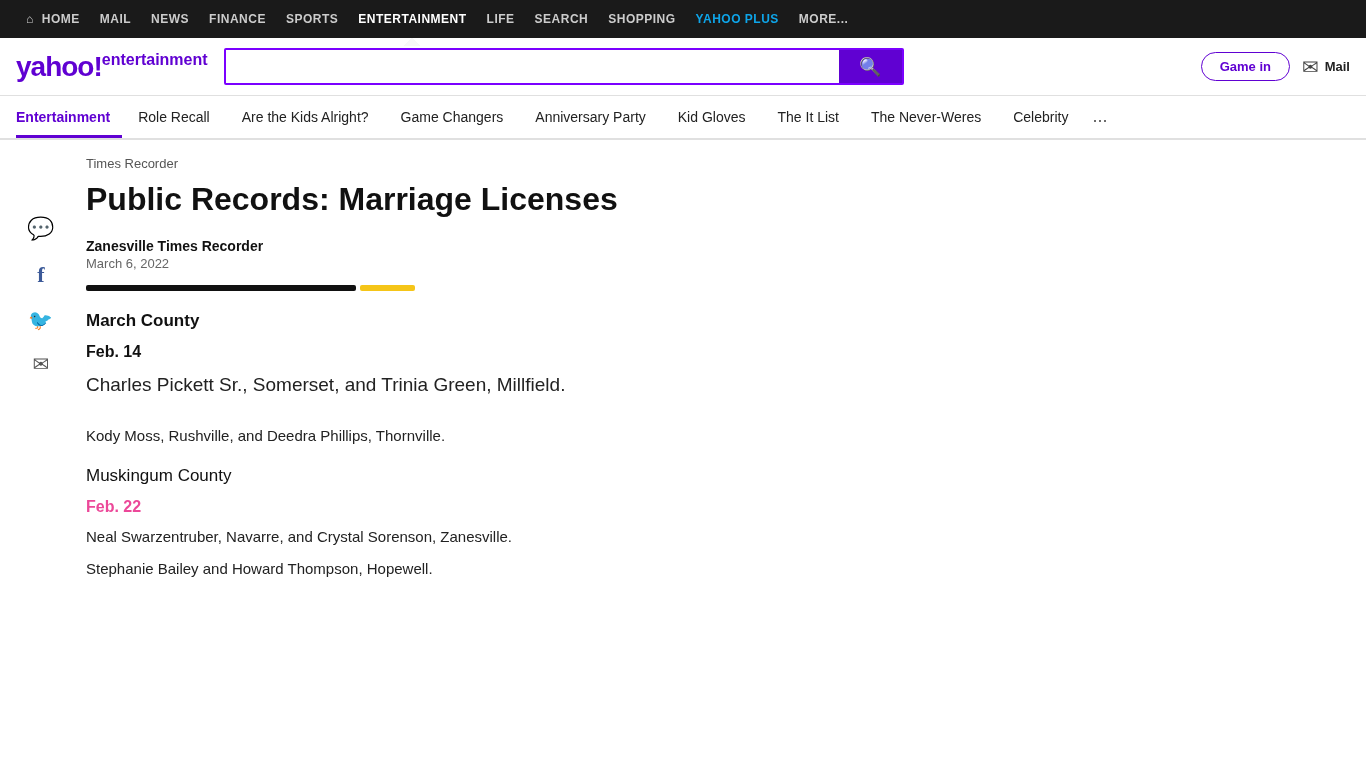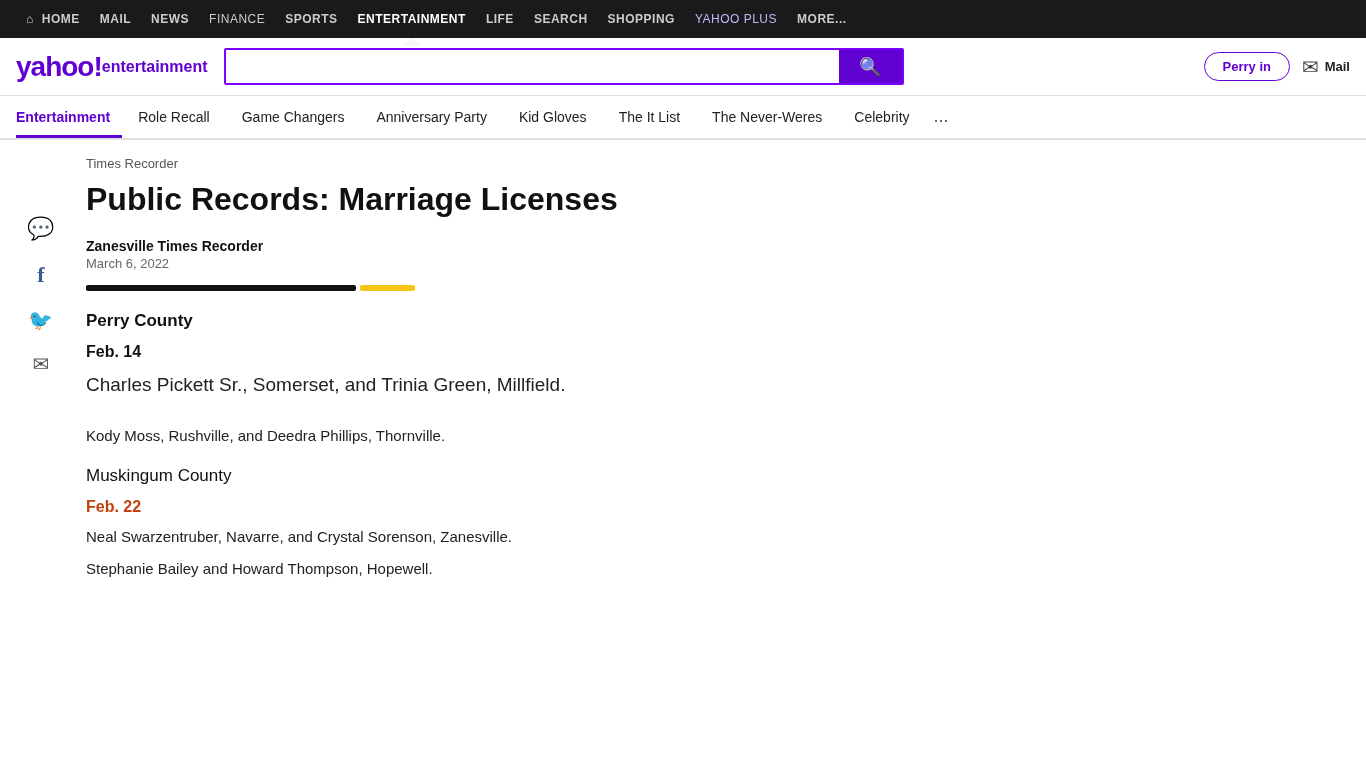--- a/index.html
+++ b/index.html
@@ -41,75 +41,78 @@
   <div class="top-nav-item home" style="color:#ccc; font-size:12px; font-weight:bold; text-transform:uppercase; padding:0 10px; height:38px; display:flex; align-items:center; cursor:pointer; letter-spacing:0.5px;">
     <span style="margin-right:4px;">⌂</span>
     <span>Home</span>
   </div>
   <div class="top-nav-item" style="color:#ccc; font-size:12px; font-weight:bold; text-transform:uppercase; padding:0 10px; height:38px; display:flex; align-items:center; cursor:pointer; letter-spacing:0.5px;">
     <span>Mail</span>
   </div>
   <div class="top-nav-item" style="color:#ccc; font-size:12px; font-weight:bold; text-transform:uppercase; padding:0 10px; height:29px; display:flex; align-items:center; cursor:pointer; letter-spacing:0.5px;">
     <span>News</span>
   </div>
-  <div class="top-nav-item" style="color:#ccc; font-size:12px; font-weight:normal; text-transform:uppercase; padding:0 10px; height:38px; display:flex; align-items:center; cursor:pointer; letter-spacing:0.5px;">
+  <div class="top-nav-item" style="color:#ccc; font-size:12px; font-weight:bold; text-transform:uppercase; padding:0 10px; height:38px; display:flex; align-items:center; cursor:pointer; letter-spacing:0.5px;">
     <span>Finance</span>
   </div>
   <div class="top-nav-item" style="color:#ccc; font-size:12px; font-weight:bold; text-transform:uppercase; padding:0 10px; height:36px; display:flex; align-items:center; cursor:pointer; letter-spacing:0.5px;">
     <span>Sports</span>
   </div>
   <div class="top-nav-item ent-triangle" style="color:#fff; font-size:12px; font-weight:bold; text-transform:uppercase; padding:0 10px; height:38px; display:flex; align-items:center; cursor:pointer; letter-spacing:0.5px; position:relative;">
     <span>Entertainment</span>
     <span style="position:absolute; bottom:-8px; left:50%; transform:translateX(-50%); width:0; height:0; border-left:8px solid transparent; border-right:8px solid transparent; border-bottom:8px solid #f0f0f0;"></span>
   </div>
   <div class="top-nav-item" style="color:#ccc; font-size:12px; font-weight:bold; text-transform:uppercase; padding:2px 10px; height:38px; display:flex; align-items:center; cursor:pointer; letter-spacing:0.5px;">
     <span>Life</span>
   </div>
   <div class="top-nav-item" style="color:#ccc; font-size:12px; font-weight:bold; text-transform:uppercase; padding:0 10px; height:38px; display:flex; align-items:center; cursor:pointer; letter-spacing:0.5px;">
     <span>Search</span>
   </div>
   <div class="top-nav-item" style="color:#ccc; font-size:12px; font-weight:bold; text-transform:uppercase; padding:0 10px; height:38px; display:flex; align-items:center; cursor:pointer; letter-spacing:0.5px;">
     <span>Shopping</span>
   </div>
-  <div class="top-nav-item" style="color:#c4b5fd; font-size:12px; font-weight:normal; text-transform:uppercase; padding:0 10px; height:38px; display:flex; align-items:center; cursor:pointer; letter-spacing:0.5px;">
+  <div class="top-nav-item" style="color:#0ea5e9; font-size:12px; font-weight:bold; text-transform:uppercase; padding:0 10px; height:38px; display:flex; align-items:center; cursor:pointer; letter-spacing:0.5px;">
     <span>Yahoo Plus</span>
   </div>
   <div class="top-nav-item" style="color:#ccc; font-size:12px; font-weight:bold; text-transform:uppercase; padding:0 10px; height:38px; display:flex; align-items:center; cursor:pointer; letter-spacing:0.5px;justify-content:flex-end;">
     <span>More...</span>
   </div>
 </nav>
 
 <header style="display:flex; align-items:center; padding:10px 16px; gap:16px; border-bottom:1px solid #e0e0e0; background:#fff;">
-  <div style="cursor:pointer; display:flex; align-items:center; gap:0;">
+  <div style="cursor:pointer; display:flex; align-items:flex-start; gap:0;">
     <span style="font-size:28px; font-weight:900; color:#6001d2; font-family:Arial,sans-serif; letter-spacing:-1px;">yahoo!</span>
       <span style="font-size:16px; font-weight:700; color:#6001d2; font-family:Arial,sans-serif;">entertainment</span>
   </div>
   <div style="flex:1; display:flex; max-width:680px; border:2px solid #7b00ff; border-radius:2px; overflow:hidden;">
     <input type="text" style="flex: 1 1 0%; padding: 8px 12px; border: none; outline: none; font-size: 15px; background: rgb(255, 255, 255);" placeholder="">
     <button style="background:#6001d2; border:none; padding:0 20px; cursor:pointer; display:flex; align-items:center; justify-content:center;">
       <span style="color:#fff; font-size:18px;">🔍</span>
     </button>
   </div>
   <div style="display:flex; align-items:center; gap:12px; margin-left:auto;">
     <button style="border:1.5px solid #6001d2; color:#6001d2; background:#fff; border-radius:20px; padding:6px 18px; font-size:13px; font-weight:bold; cursor:pointer; white-space:nowrap;">
-      <span>Perry in</span>
+      <span>Game in</span>
     </button>
     <div style="display:flex; align-items:center; gap:6px; cursor:pointer;">
       <span style="font-size:20px; color:#444;">✉</span>
       <span style="font-size:13px; font-weight:bold; color:#222;">Mail</span>
     </div>
   </div>
 </header>
 
 <nav style="display:flex; align-items:center; border-bottom:2px solid #e0e0e0; padding:0 16px; overflow-x:auto; background:#fff;">
   <div style="font-size:14px; color:#6001d2; padding:10px 12px 10px 0; cursor:pointer; white-space:nowrap; border-bottom:3px solid #6001d2; margin-bottom:-2px; font-weight:bold;">
     <span>Entertainment</span>
   </div>
   <div style="font-size:14px; color:#222; padding:10px 16px; cursor:pointer; white-space:nowrap; border-bottom:3px solid transparent; margin-bottom:-2px;">
     <span>Role Recall</span>
+  </div>
+  <div style="font-size:14px; color:#222; padding:10px 16px; cursor:pointer; white-space:nowrap; border-bottom:3px solid transparent; margin-bottom:-2px;">
+    <span>Are the Kids Alright?</span>
   </div>
   <div style="font-size:14px; color:#222; padding:10px 16px; cursor:pointer; white-space:nowrap; border-bottom:3px solid transparent; margin-bottom:-2px;">
     <span>Game Changers</span>
   </div>
   <div style="font-size:14px; color:#222; padding:10px 16px; cursor:pointer; white-space:nowrap; border-bottom:3px solid transparent; margin-bottom:-2px;">
     <span>Anniversary Party</span>
   </div>
   <div style="font-size:14px; color:#222; padding:10px 16px; cursor:pointer; white-space:nowrap; border-bottom:3px solid transparent; margin-bottom:-2px;">
     <span>Kid Gloves</span>
   </div>
@@ -155,34 +158,34 @@
       <div style="font-size:13px; color:#666; margin-top:2px;">March 6, 2022</div>
     </div>
 
     <div style="display:flex; align-items:center; gap:4px; margin:14px 0 20px 0;">
       <div style="height:6px; width:270px; background:#111; border-radius:2px;"></div>
       <div style="height:6px; width:55px; background:#f5c518; border-radius:2px;"></div>
     </div>
 
     <div>
       <div style="font-size:17px; font-weight:900; color:#111; margin-bottom:12px;">
-        <span>Perry County</span>
+        <span>March County</span>
       </div>
       <div style="font-size:16px; font-weight:900; color:#111; margin-bottom:10px;">
         <span>Feb. 14</span>
       </div>
       <p style="font-size:19px; color:#222; margin-bottom:26px; line-height:1.5;">Charles Pickett Sr., Somerset, and Trinia Green, Millfield.</p>
       <p style="font-size:15px; color:#222; margin-bottom:10px; line-height:1.5;">Kody Moss, Rushville, and Deedra Phillips, Thornville.</p>
     </div>
 
     <div style="margin-top:18px;">
       <div style="font-size:17px; font-weight:400; color:#111; margin-bottom:12px;">
         <span>Muskingum County</span>
       </div>
-      <div style="font-size:16px; font-weight:900; color:#c2410c; margin-bottom:10px;">
+      <div style="font-size:16px; font-weight:900; color:#ec4899; margin-bottom:10px;">
         <span>Feb. 22</span>
       </div>
       <p style="font-size:15px; color:#222; margin-bottom:10px; line-height:1.5;">Neal Swarzentruber, Navarre, and Crystal Sorenson, Zanesville.</p>
       <p style="font-size:15px; color:#222; margin-bottom:10px; line-height:1.5;">Stephanie Bailey and Howard Thompson, Hopewell.</p>
     </div>
 
   </div>
 </div>
 
 </body></html>

